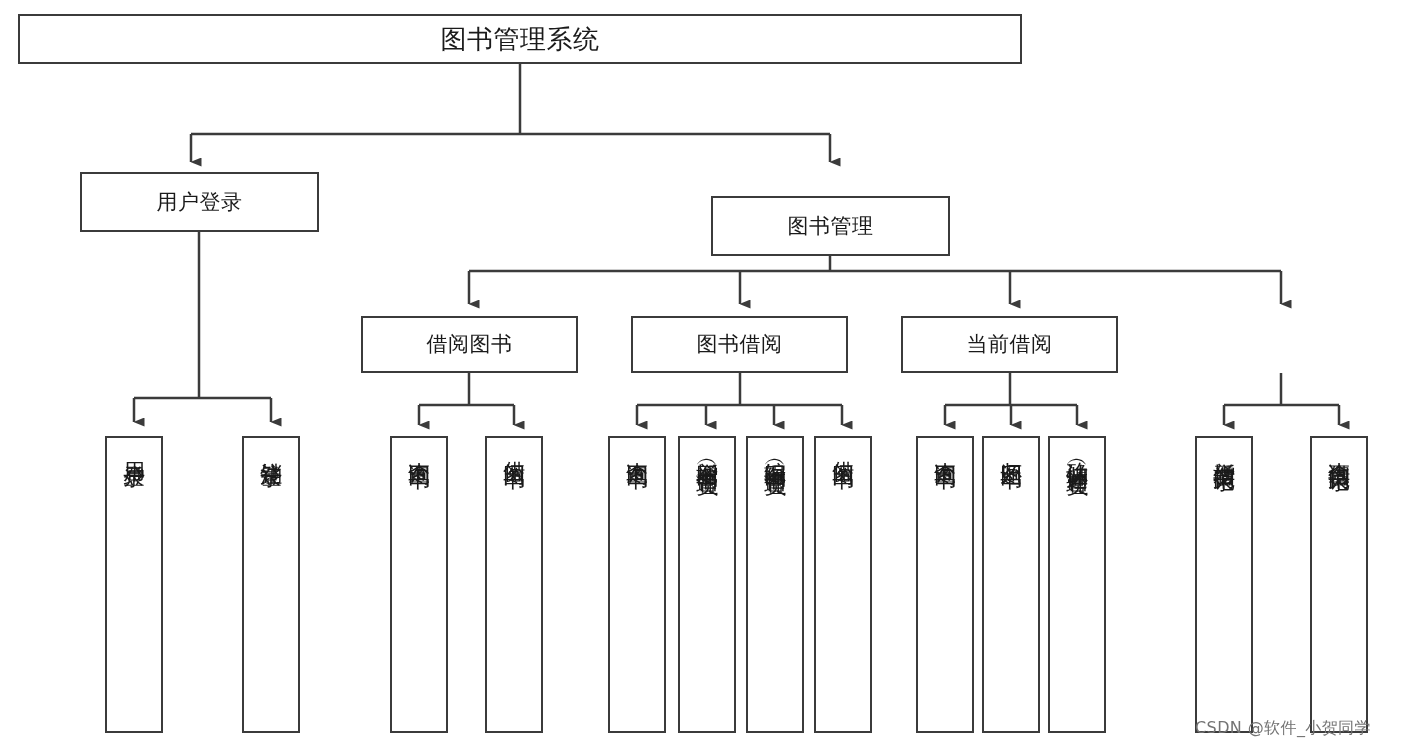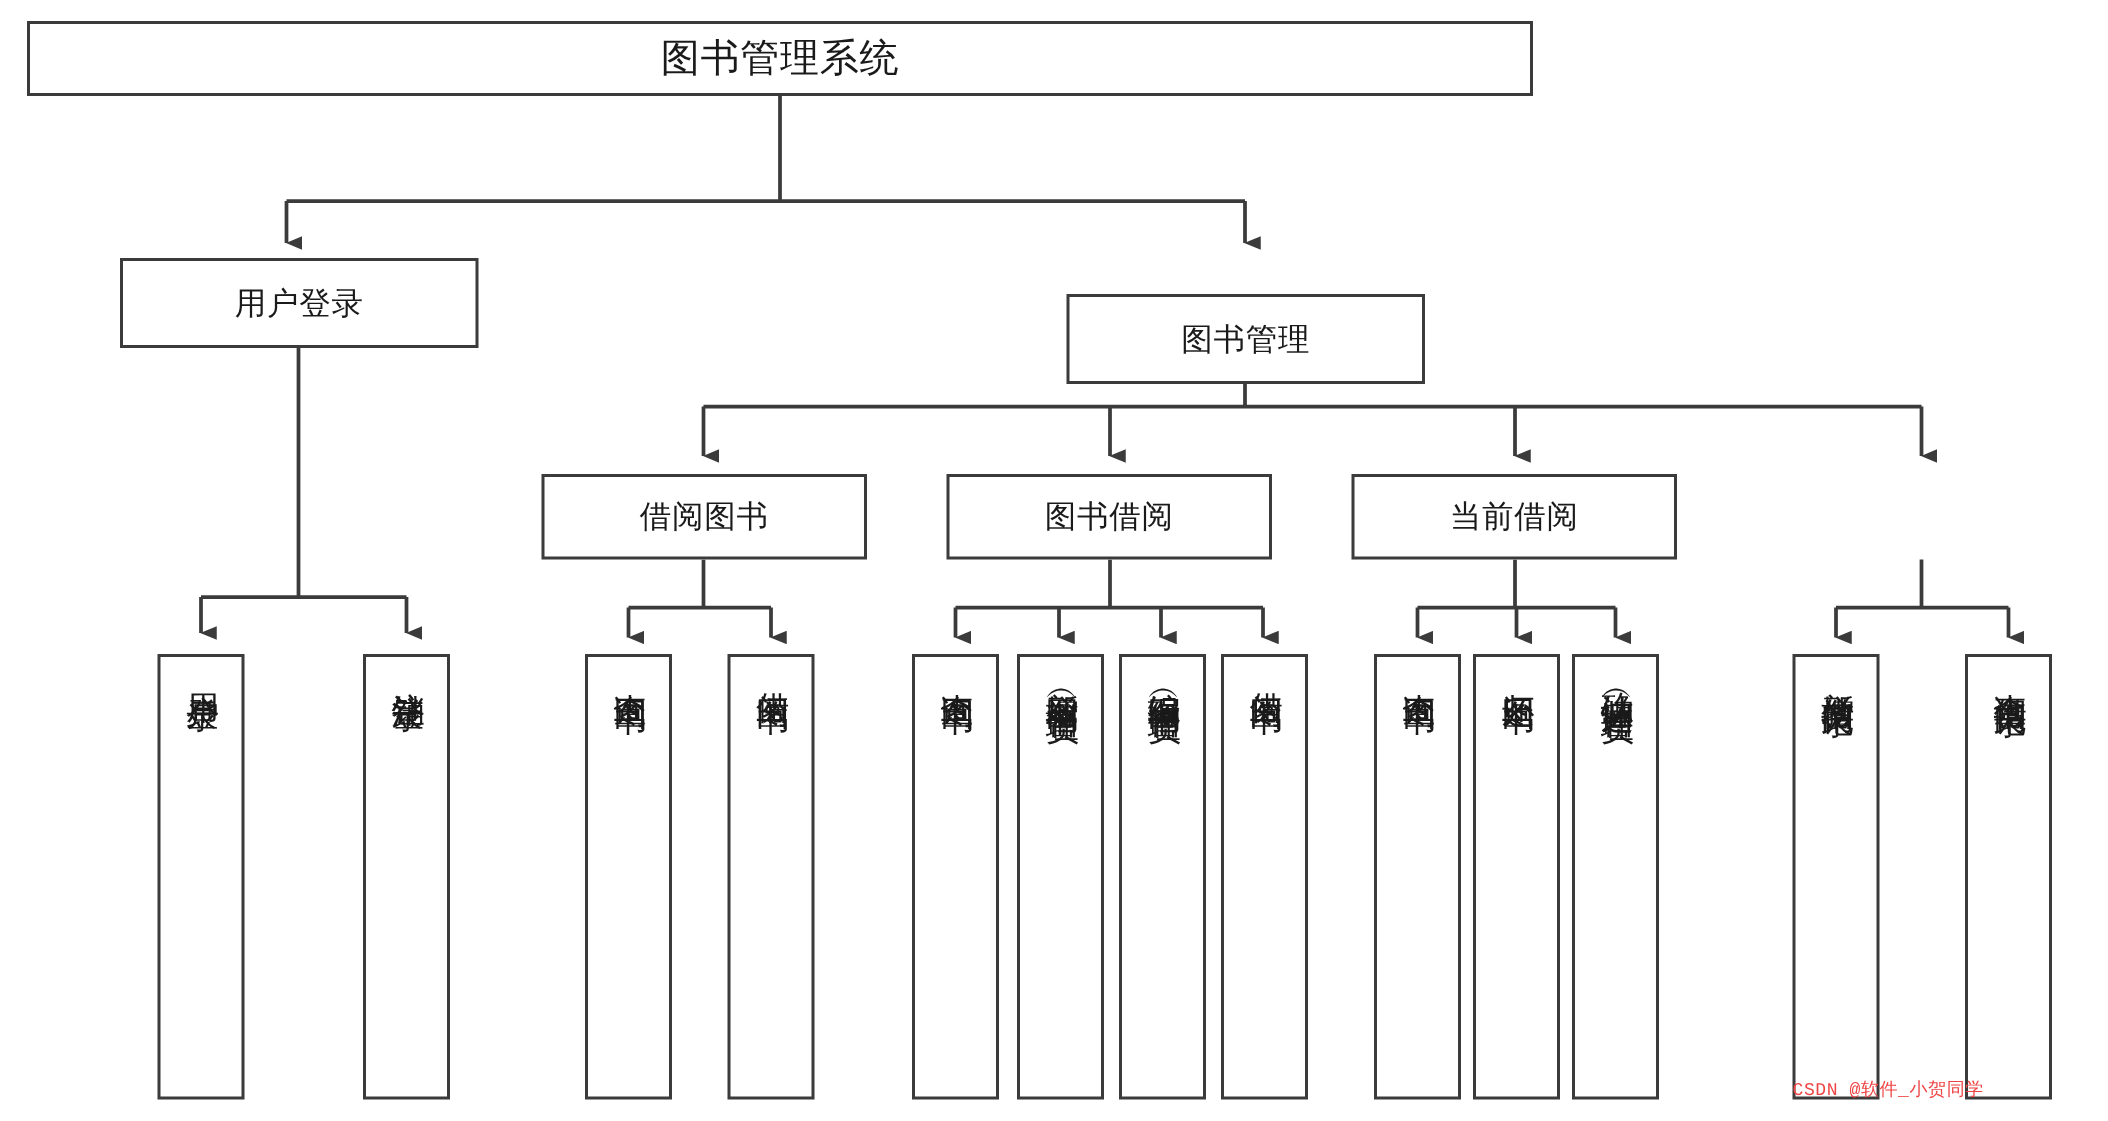--- a/index.html
+++ b/index.html
@@ -56,25 +56,24 @@
     font-size: 22px;
     letter-spacing: 2px;
     line-height: 1.02;
     white-space: nowrap;
   }
   .node.root .label {
     font-size: 26px;
   }
   .watermark {
     position: absolute;
-    font-size: 12px;
-    color: #ef4444;
+    font-size: 16px;
+    color: #737373;
     white-space: nowrap;
     letter-spacing: 0.4px;
-    font-family: Liberation Mono, monospace;
   }
 </style>
 </head>
 <body>
 
 <div id="diagram-root">
 
   <svg id="edges-layer" viewBox="0 0 1405 747" xmlns="http://www.w3.org/2000/svg">
     <defs>
       <marker id="arrowhead" markerWidth="9" markerHeight="11" refX="4.5" refY="10.5" orient="auto" markerUnits="userSpaceOnUse">

